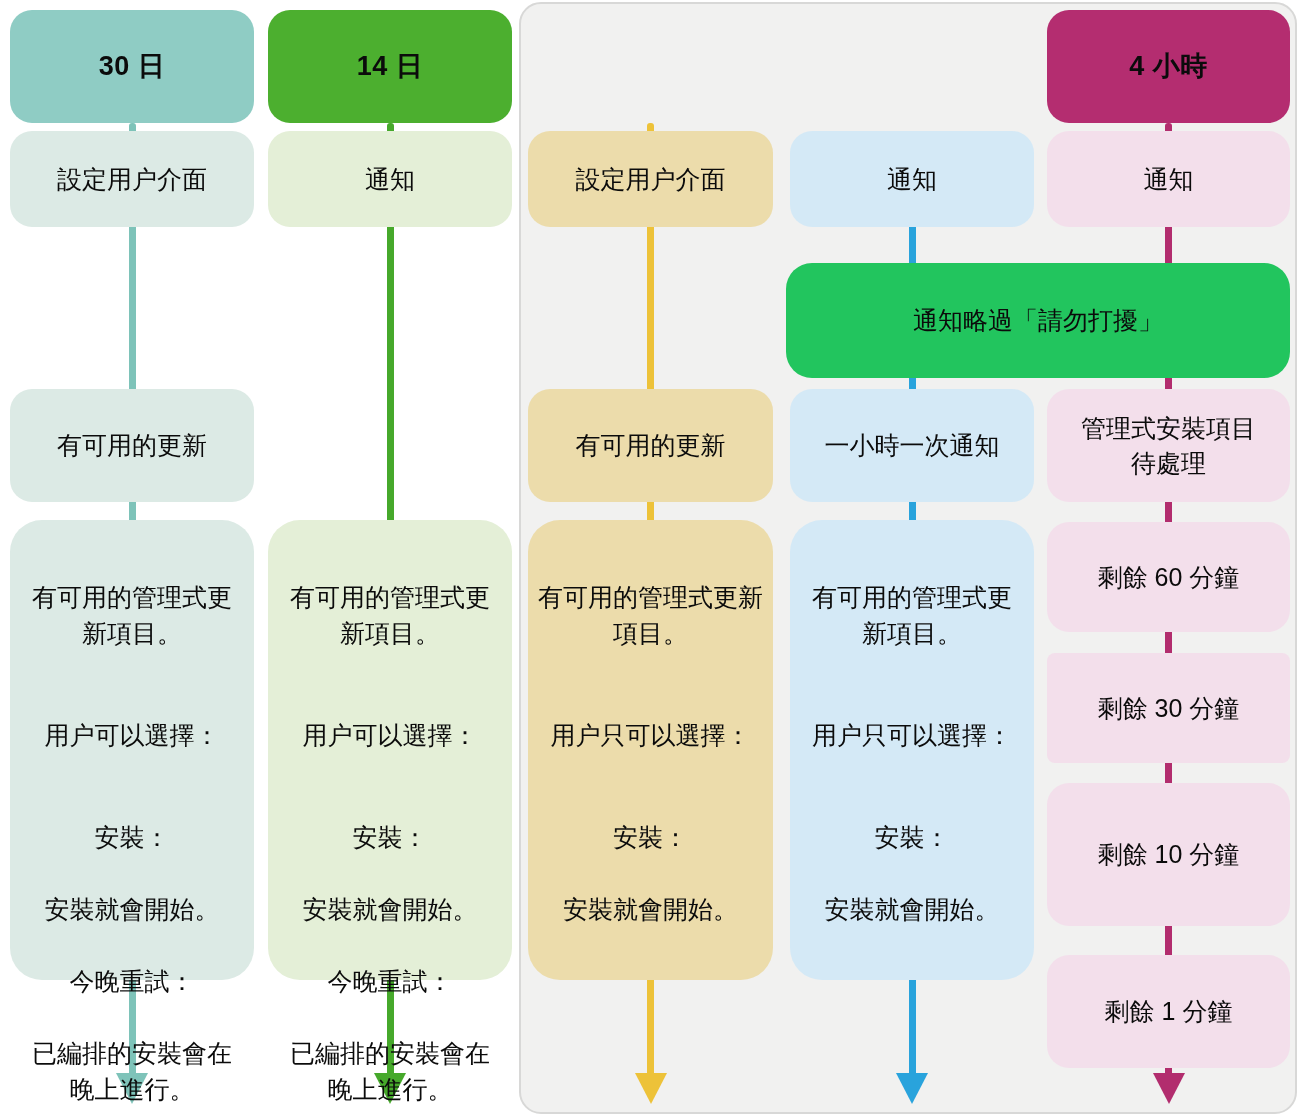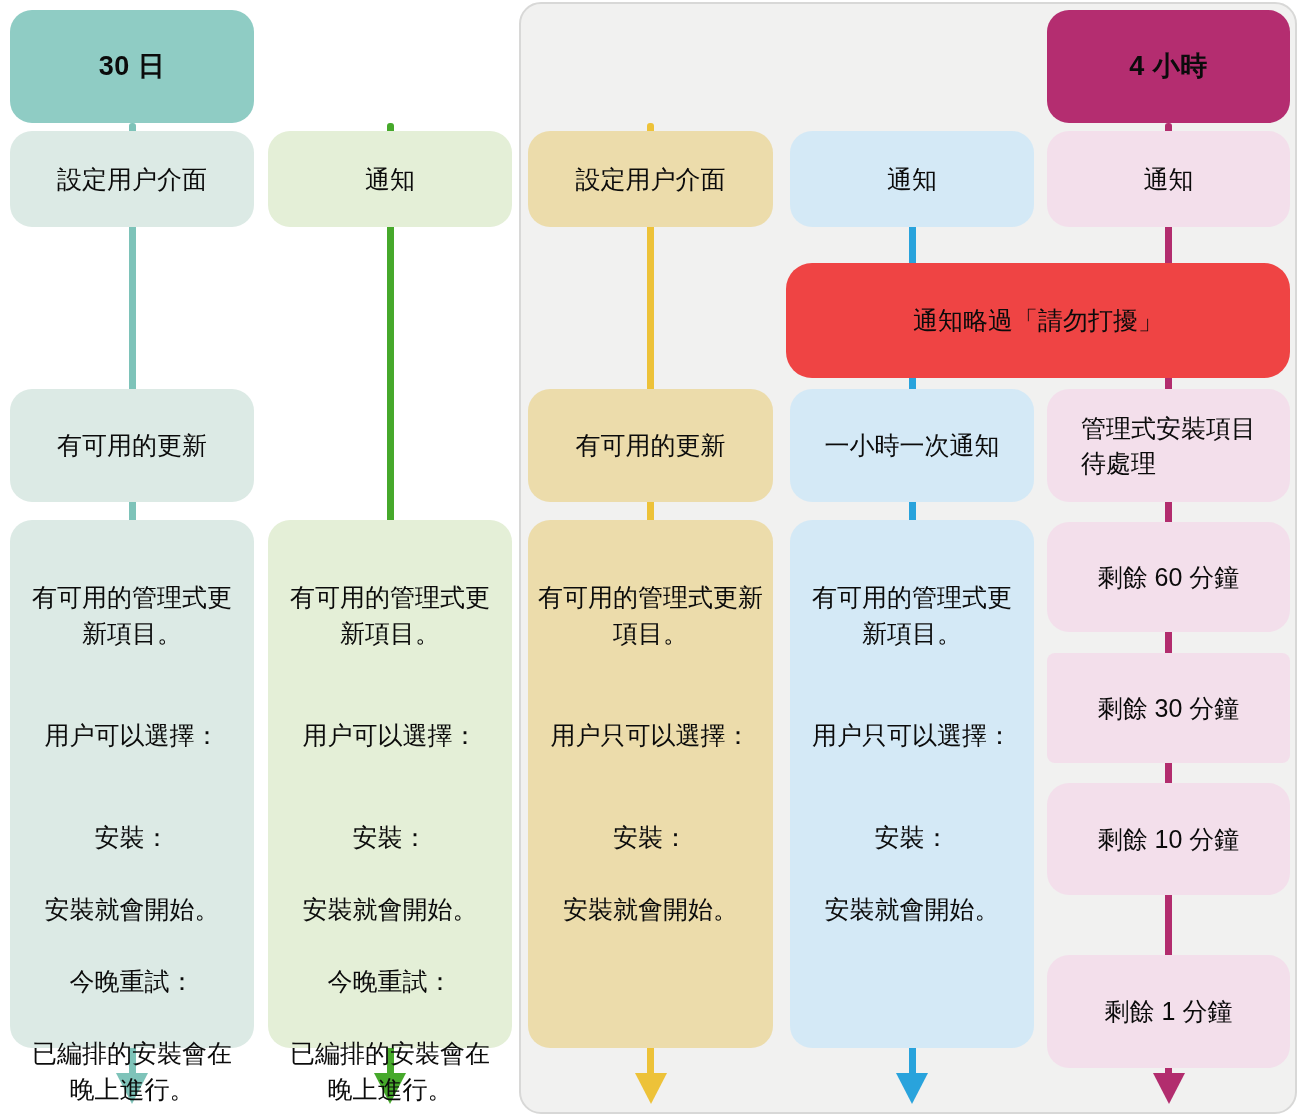--- a/index.html
+++ b/index.html
@@ -59,42 +59,42 @@
     z-index:1;
   }
 
   .box {
     position:absolute;
     left:0; right:0;
     border-radius:22px;
     display:flex;
     align-items:center;
     justify-content:center;
-    text-align:left;
+    text-align:center;
     font-size:25px;
     line-height:1.38;
     white-space:pre-line;
     z-index:2;
   }
   .hdr {
     background:var(--hdr);
     font-size:27px;
     font-weight:600;
     letter-spacing:0.5px;
   }
   .lightbox { background:var(--box); }
 
   .r-header { top:10px;  height:113px; }
   .r-step1  { top:131px; height:96px; }
   .r-step2  { top:389px; height:113px; }
-  .r-detail { top:520px; height:528px; }
+  .r-detail { top:520px; height:460px;border-radius:32px; }
 
   .m60 { top:522px; height:110px; }
   .m30 { top:653px; height:110px;border-radius:8px; }
-  .m10 { top:783px; height:112px; }
+  .m10 { top:783px; height:143px; }
   .m1  { top:955px; height:113px; }
 
   
   .detail {
     display:block;
     padding:23px 10px 0;
     font-size:25px;
     line-height:36px;
     text-align:center;
   }
@@ -134,20 +134,21 @@
       <span class="tight bold">安裝：</span>
       <span class="tight">安裝就會開始。</span>
       <span class="tight bold">今晚重試：</span>
       <span class="tight">已編排的安裝會在晚上進行。</span>
     </div>
   </div>
 
   <div class="col col-2" style="--hdr: #4CAF2F; --box: #E4EFD7; --accent: #46A92B;">
     <div class="line"></div>
     <div class="arrowhead"></div>
+    <div class="box hdr r-header">14 日</div>
     <div class="box lightbox r-step1">通知</div>
     <div class="box lightbox r-detail detail">
       <span class="para">有可用的管理式更新項目。</span>
       <span class="para">用户可以選擇：</span>
       <span class="tight bold">安裝：</span>
       <span class="tight">安裝就會開始。</span>
       <span class="tight bold">今晚重試：</span>
       <span class="tight">已編排的安裝會在晚上進行。</span>
     </div>
   </div>
@@ -184,15 +185,15 @@
     <div class="box hdr r-header">4 小時</div>
     <div class="box lightbox r-step1">通知</div>
     <div class="box lightbox r-step2">管理式安裝項目
 待處理</div>
     <div class="box lightbox m60">剩餘 60 分鐘</div>
     <div class="box lightbox m30">剩餘 30 分鐘</div>
     <div class="box lightbox m10">剩餘 10 分鐘</div>
     <div class="box lightbox m1">剩餘 1 分鐘</div>
   </div>
 
-  <div class="dnd" style="background-color: #ef4444;">通知略過「請勿打擾」</div>
+  <div class="dnd" style="background-color: #22c55e;">通知略過「請勿打擾」</div>
 
 </div>
 
 </body></html>

